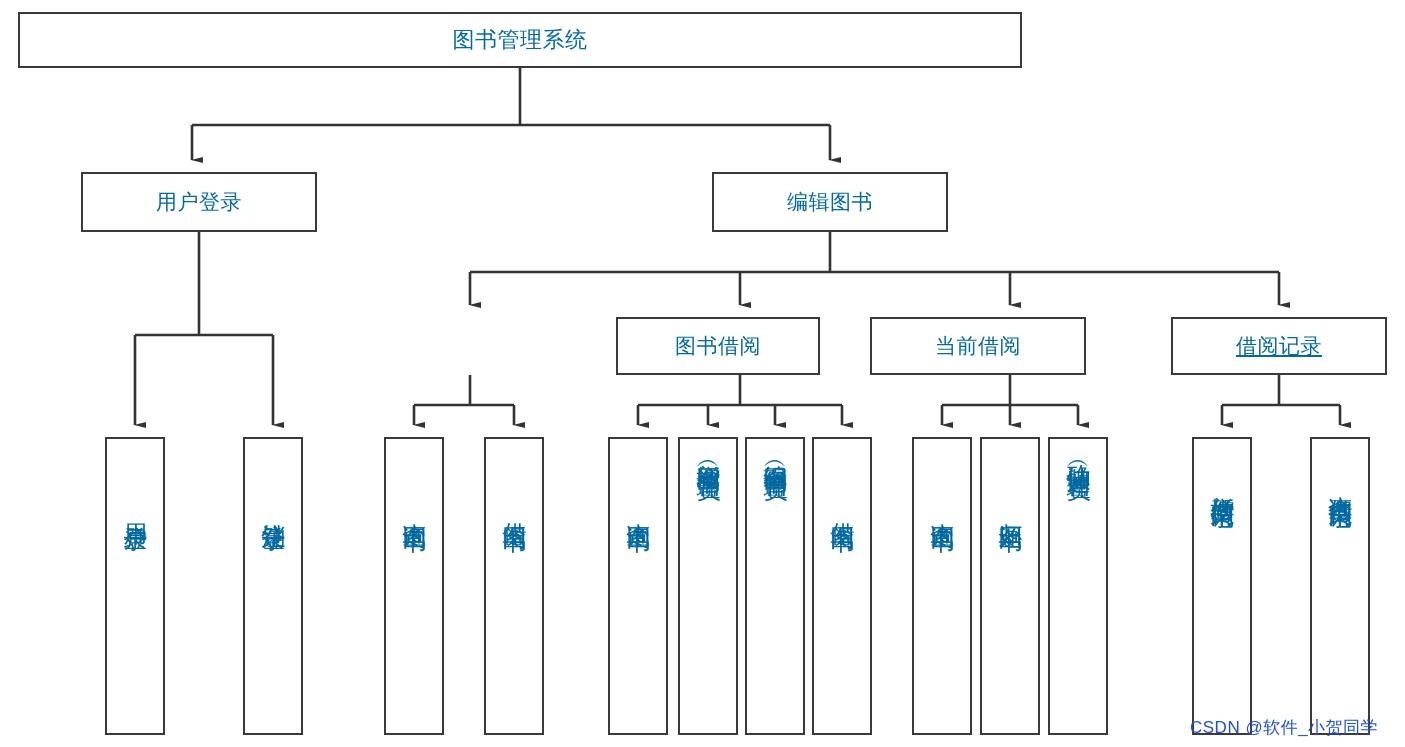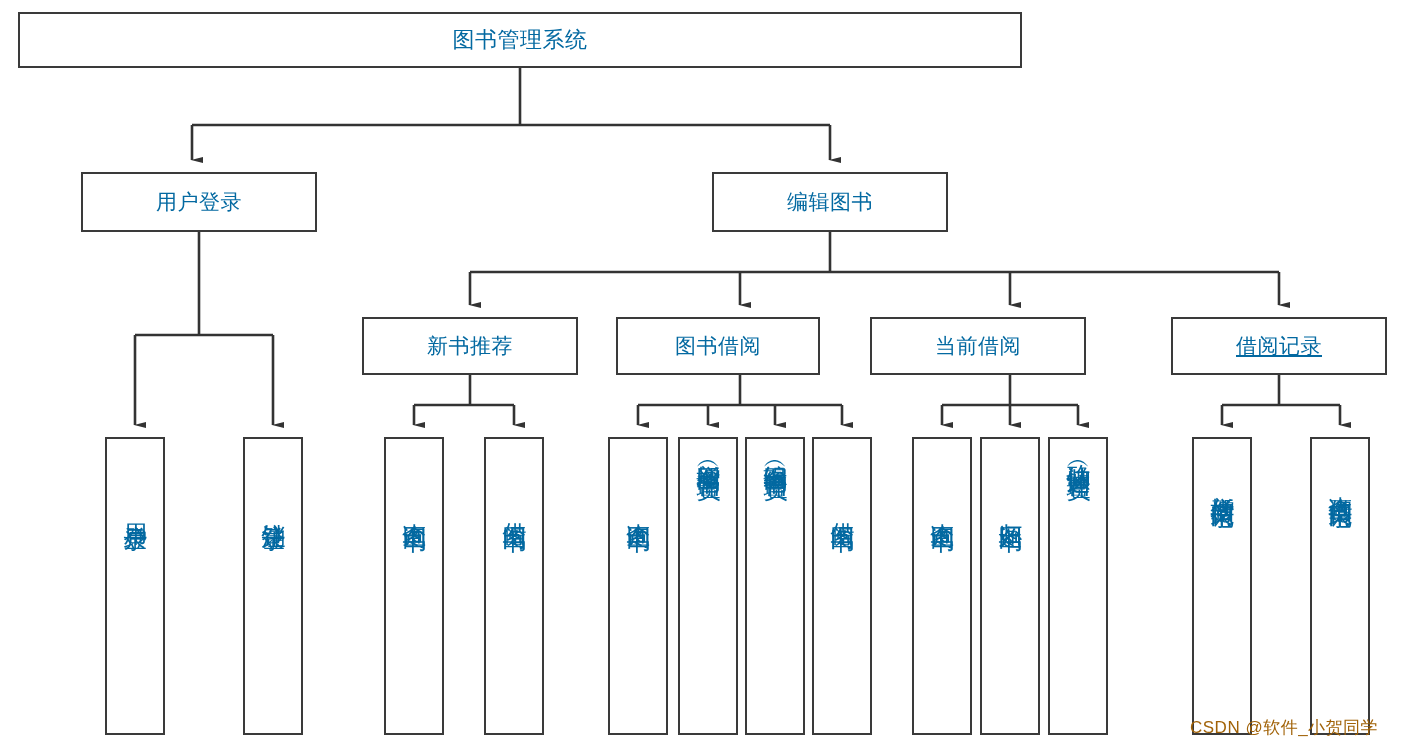--- a/index.html
+++ b/index.html
@@ -58,21 +58,21 @@
     text-orientation: upright;
     font-size: 24px;
     line-height: 1.12;
     letter-spacing: 2px;
     text-align: center;
     white-space: nowrap;
   }
   .watermark {
     position: absolute;
     font-size: 17px;
-    color: #a16207;
+    color: #1d4ed8;
     white-space: nowrap;
     letter-spacing: 0.5px;
   }
 </style>
 </head>
 <body>
 
 <div id="canvas">
 
   <svg class="edges" viewBox="0 0 1405 747" xmlns="http://www.w3.org/2000/svg">
@@ -134,23 +134,20 @@
     <span class="lbl">图书管理系统</span>
   </div>
 
   <div class="node horiz" style="left:81px; top:172px; width:236px; height:60px;">
     <span class="lbl">用户登录</span>
   </div>
   <div class="node horiz" style="left:712px; top:172px; width:236px; height:60px;">
     <span class="lbl">编辑图书</span>
   </div>
 
-  <div class="node horiz" style="left:362px; top:317px; width:216px; height:58px;">
-    <span class="lbl">新书推荐</span>
-  </div>
   <div class="node horiz" style="left:616px; top:317px; width:204px; height:58px;">
     <span class="lbl">图书借阅</span>
   </div>
   <div class="node horiz" style="left:870px; top:317px; width:216px; height:58px;">
     <span class="lbl">当前借阅</span>
   </div>
   <div class="node horiz" style="left:1171px; top:317px; width:216px; height:58px;text-decoration:underline;">
     <span class="lbl">借阅记录</span>
   </div>
 

